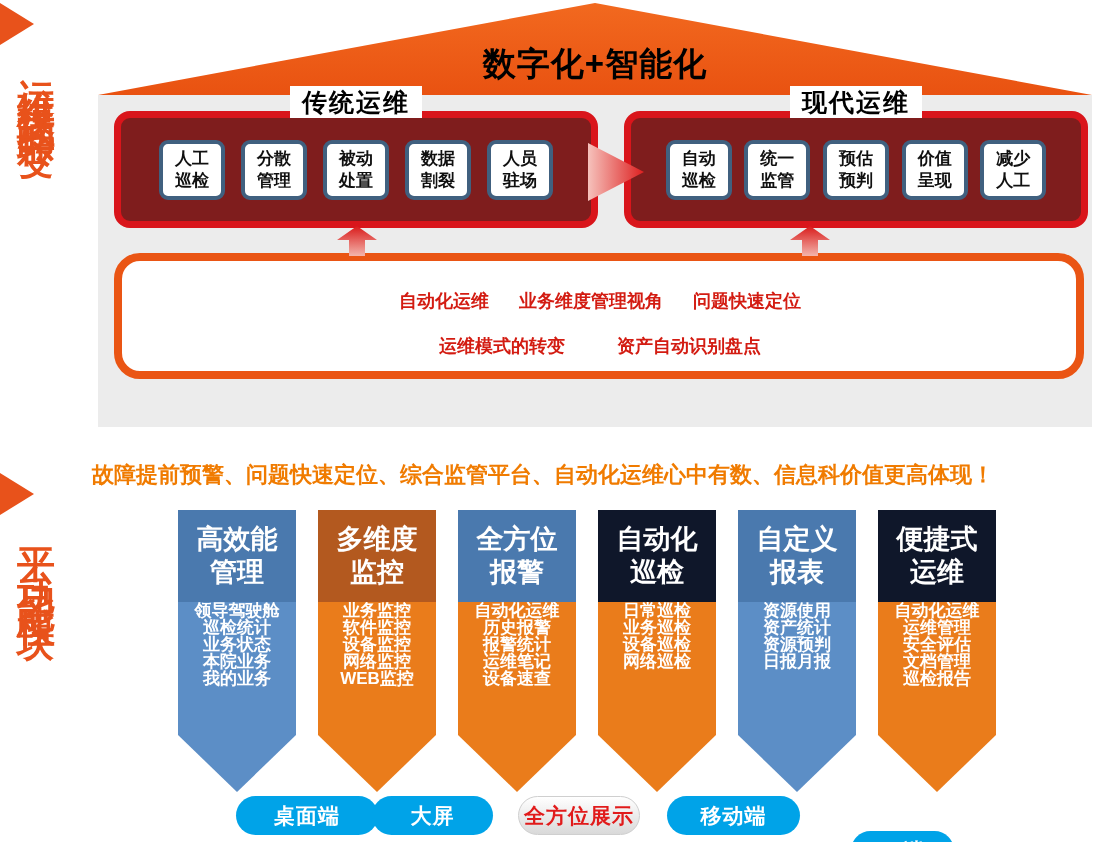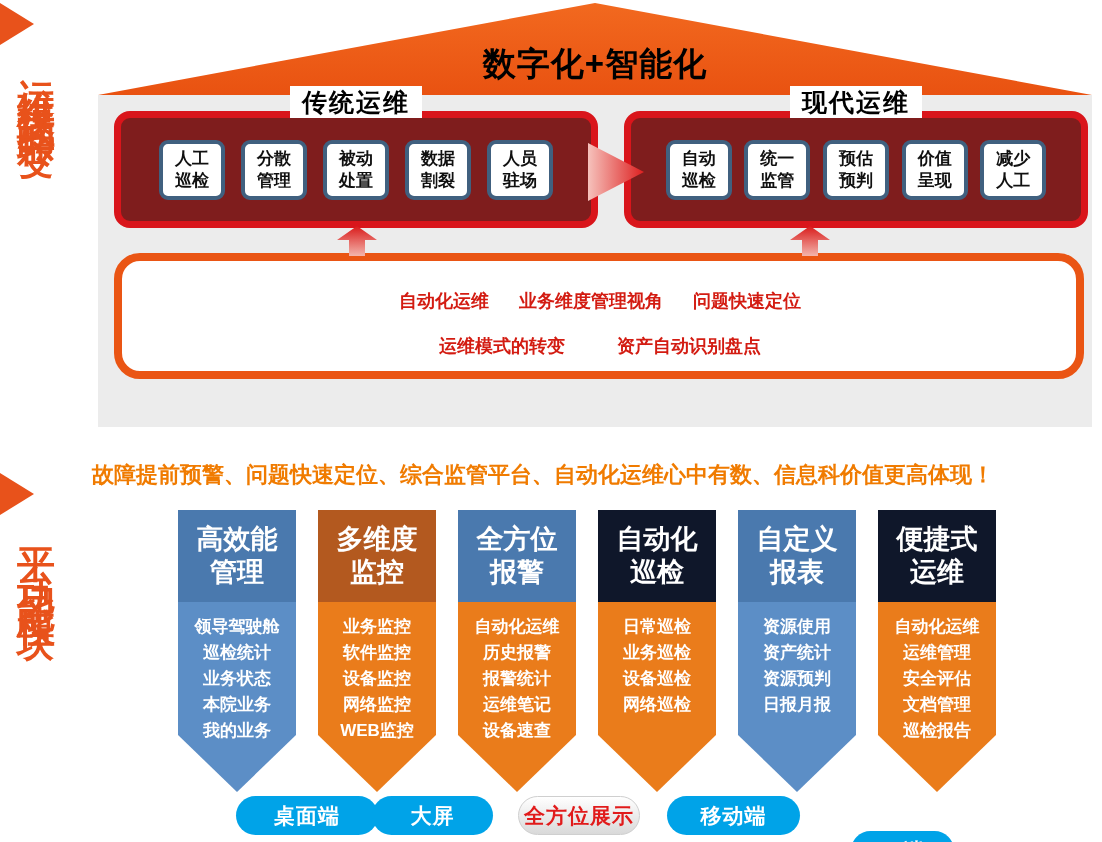--- a/index.html
+++ b/index.html
@@ -58,21 +58,21 @@
   .features-row-1 { top:289px; gap:30px; }
   .features-row-2 { top:334px; gap:52px; }
 
   
   .headline { position:absolute; left:92px; top:460px; width:980px; font-size:22px; font-weight:700;
               color:#f07b00; white-space:nowrap; }
   .modules-row { position:absolute; left:178px; top:510px; display:flex; gap:22px; }
   .module { width:118px; display:flex; flex-direction:column; }
   .module-header { height:92px; display:flex; flex-direction:column; align-items:center; justify-content:center;
                    font-size:27px; font-weight:700; color:#fff; line-height:1.22; text-align:center; }
-  .module-body { height:190px; display:flex; flex-direction:column; align-items:center; padding-top:16px; gap:9px;
+  .module-body { height:190px; display:flex; flex-direction:column; align-items:center; 
                  clip-path:polygon(0 0,100% 0,100% 70%,50% 100%,0 70%); }
   .module-item { font-size:17px; font-weight:700; color:#fff; line-height:1; white-space:nowrap; }
   .hdr-blue { background:#4a79ae; }
   .hdr-orange-dark { background:#b3591f; }
   .hdr-orange { background:#0f172a; }
   .body-blue { background:#5c8ec6; }
   .body-orange { background:#ea7c1b; }
 
   
   .pill { position:absolute; top:796px; height:39px; border-radius:20px; background:#00a3e8; color:#fff;

